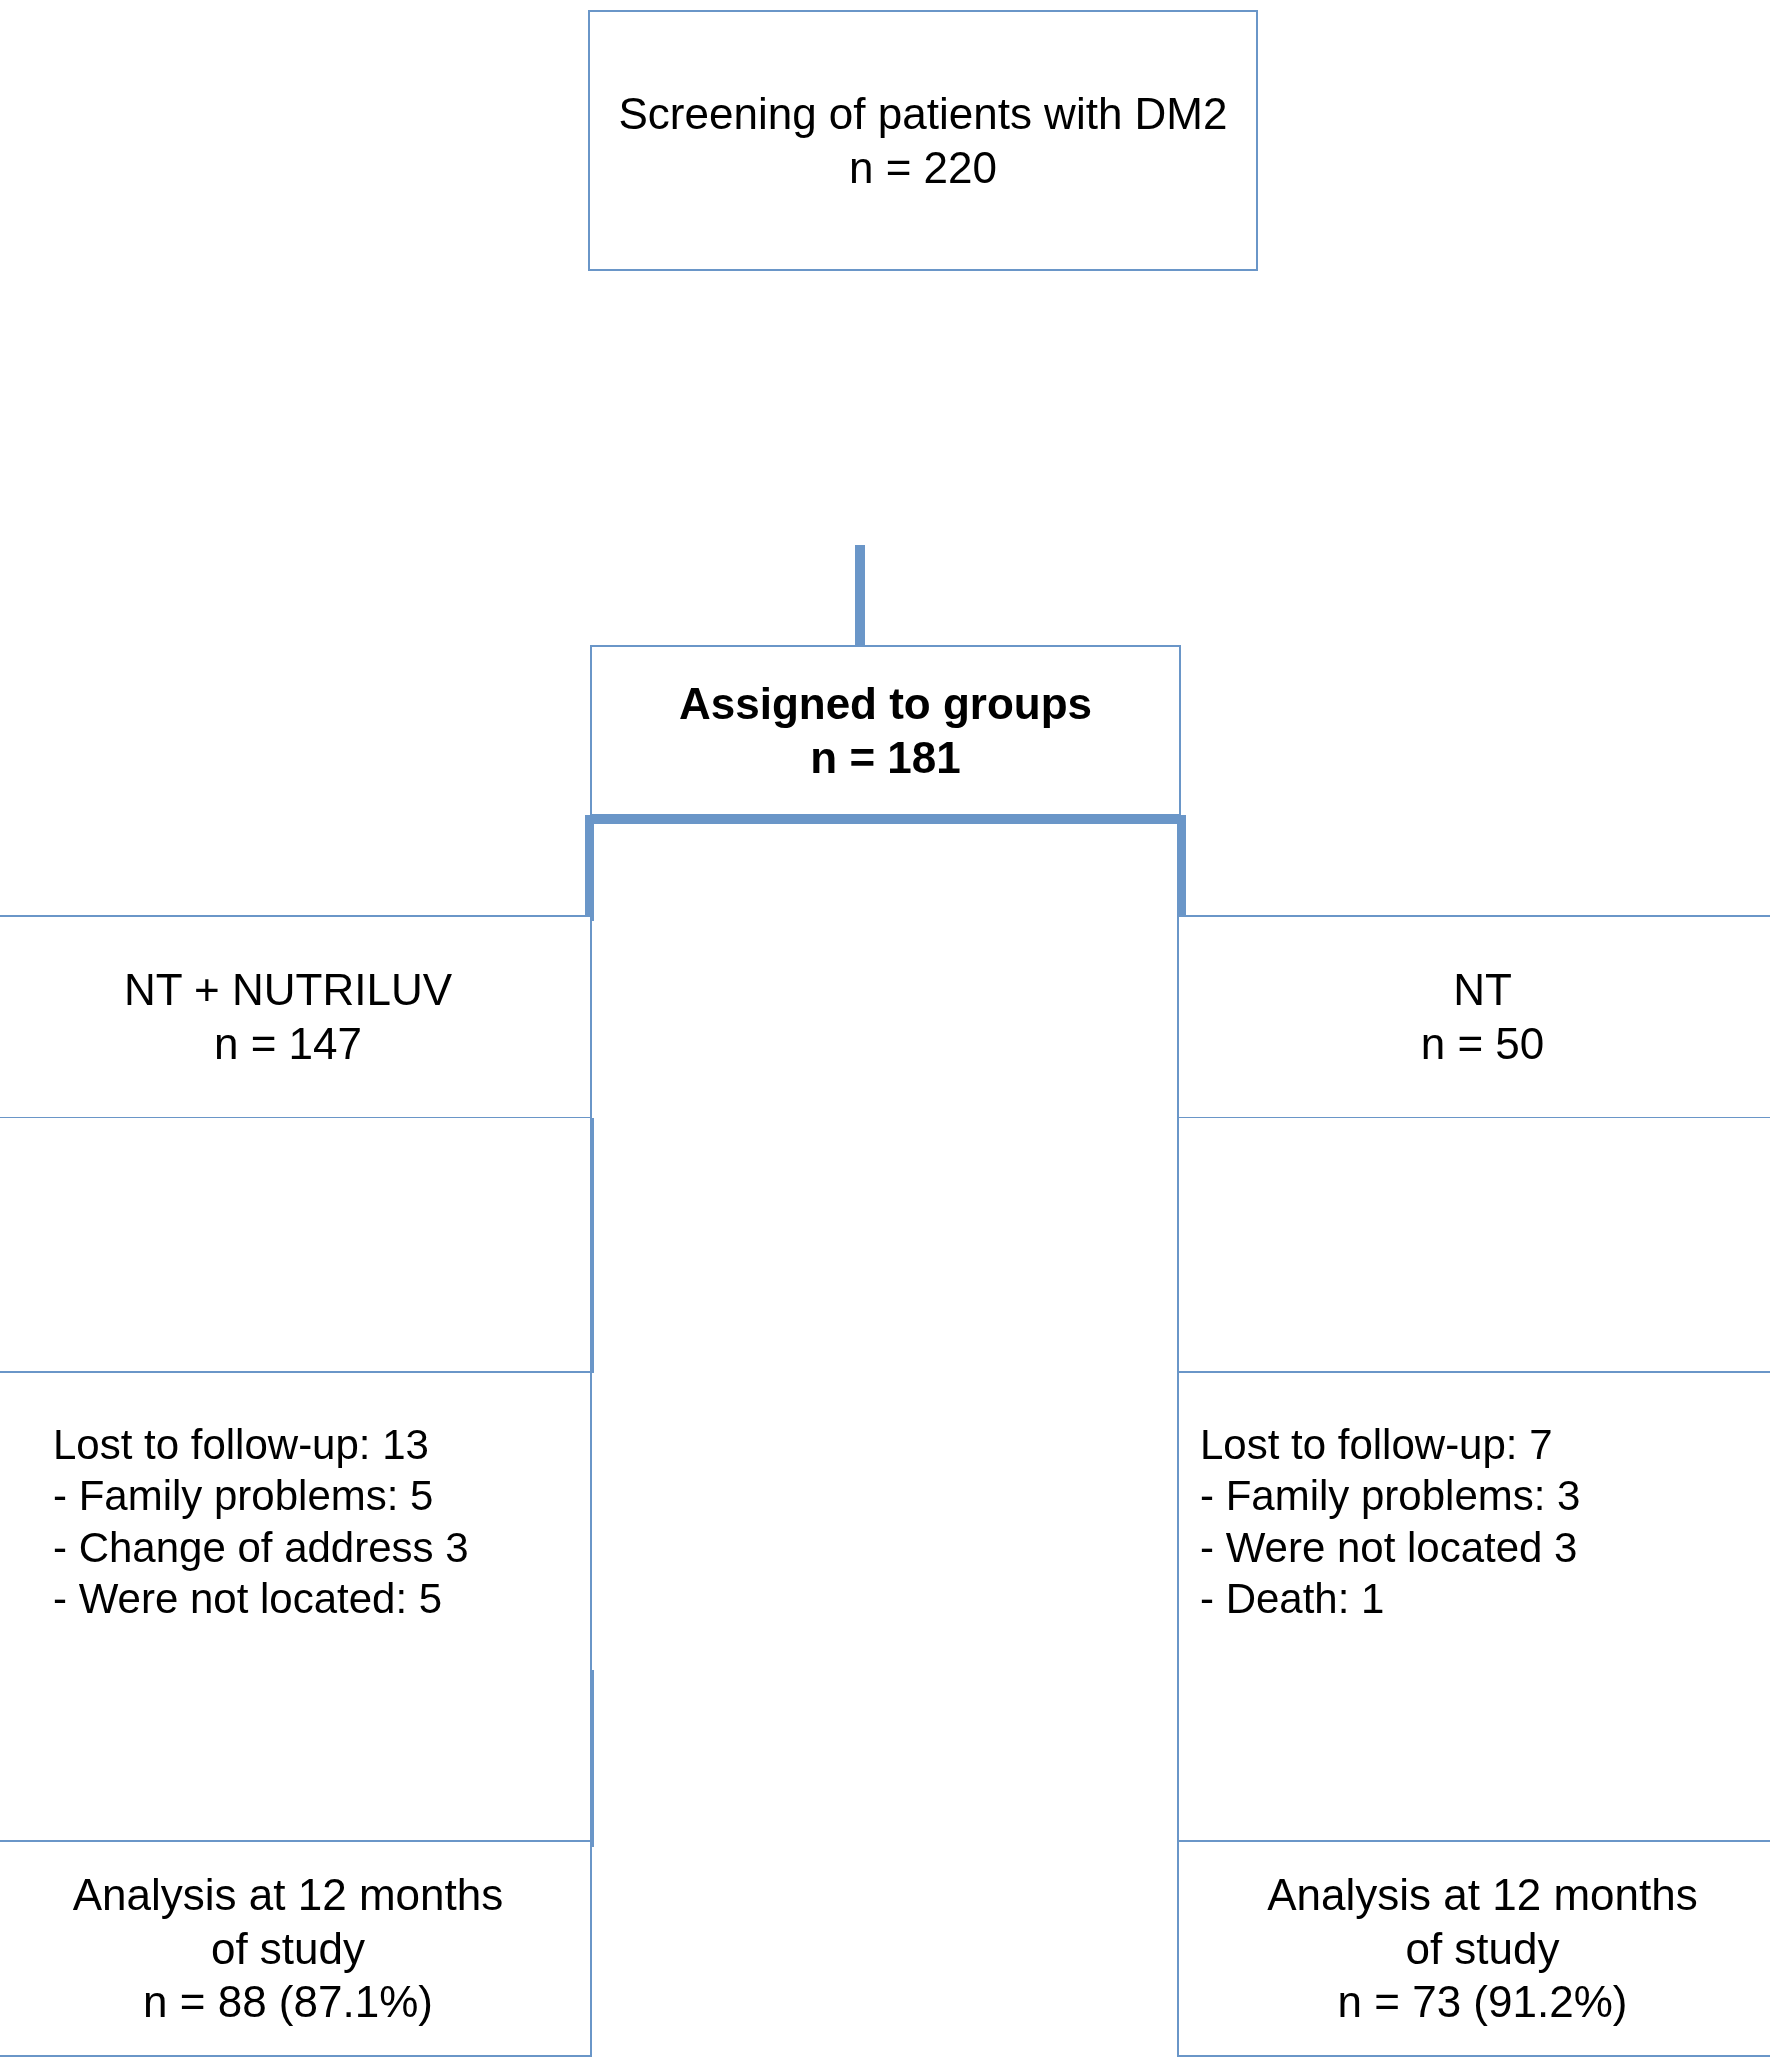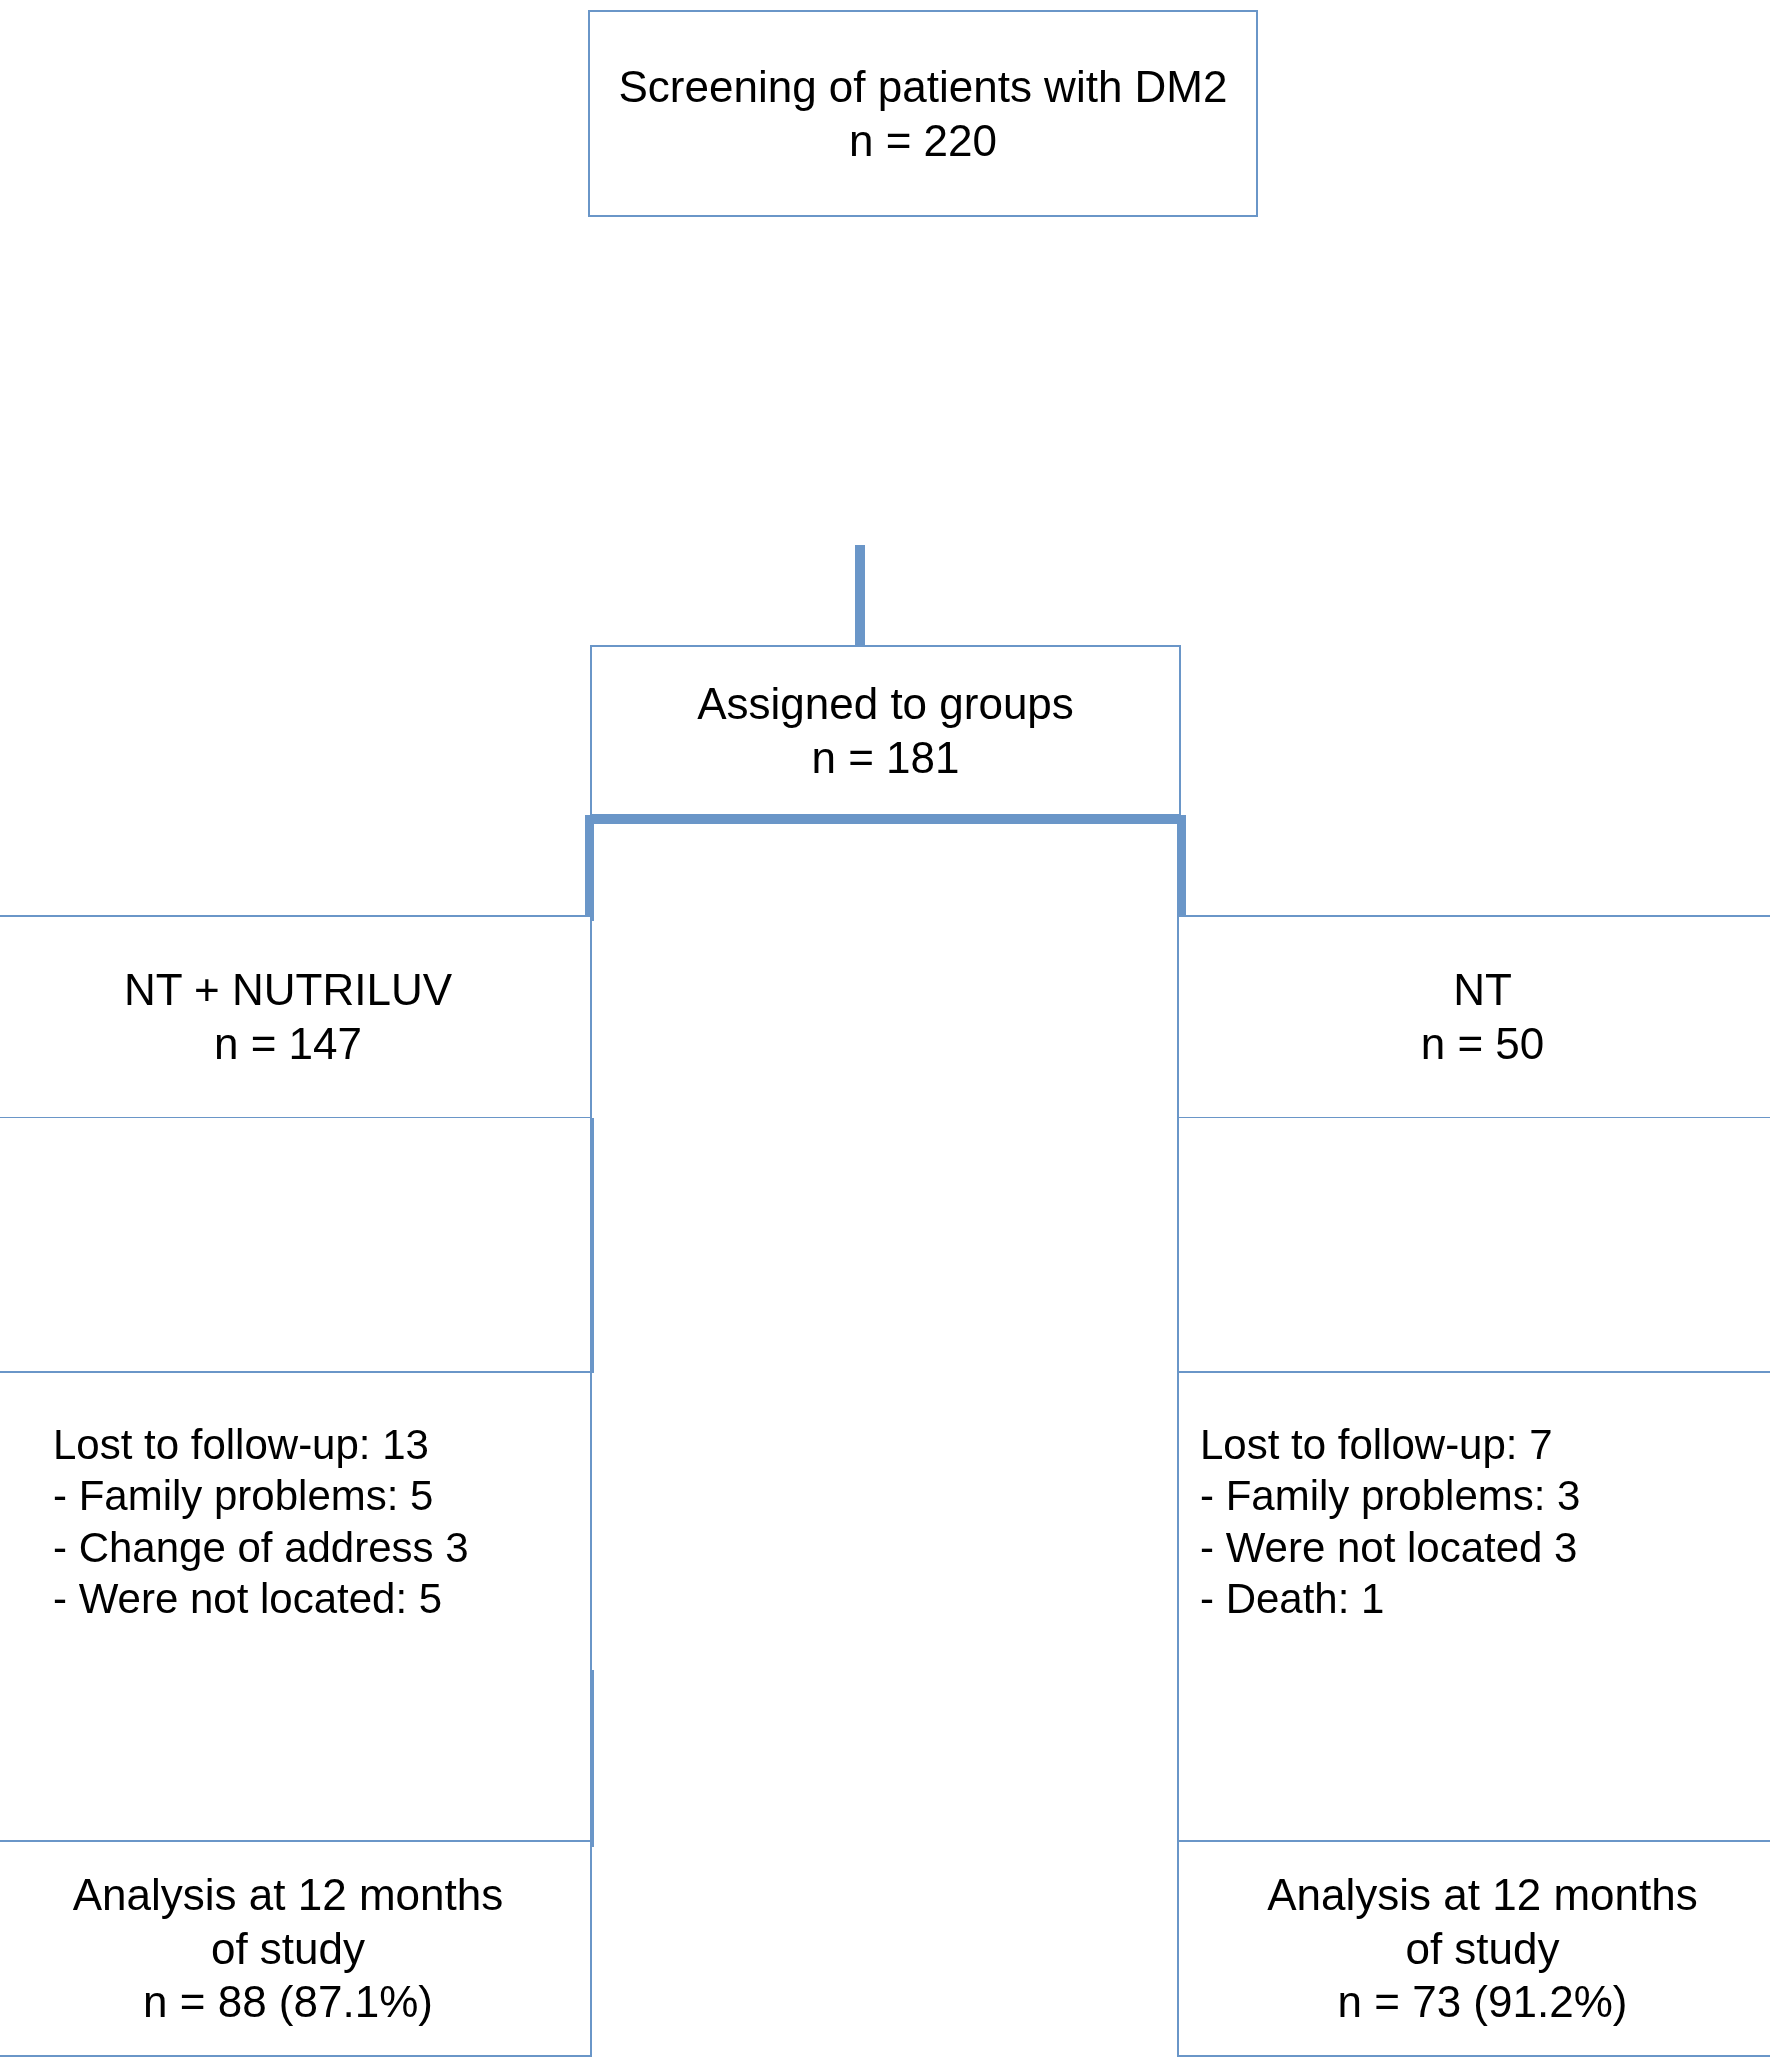--- a/index.html
+++ b/index.html
@@ -30,29 +30,29 @@
 
   
   .bleed-left{ border-left:none; }
   .bleed-right{ border-right:none; }
 </style>
 </head>
 <body>
 
 <div id="stage">
 
-  <div class="node" style="left:588px; top:10px; width:670px; height:207px; font-size:44px;text-align:center;">
+  <div class="node" style="left:588px; top:10px; width:670px; height:261px; font-size:44px;text-align:center;">
     <span class="txt">Screening of patients with DM2
 n = 220</span>
   </div>
 
 
   <div class="conn v" style="left:855px; top:545px; width:10px; height:105px;"></div>
 
-  <div class="node" style="left:590px; top:645px; width:591px; height:171px; font-size:44px;">
+  <div class="node" style="left:590px; top:645px; width:591px; height:171px; font-size:44px;font-weight:bold;">
     <span class="txt">Assigned to groups
 n = 181</span>
   </div>
 
   <div class="conn h" style="left:585px; top:815px; width:601px; height:8.5px;"></div>
   <div class="conn v" style="left:585px; top:815px; width:8.5px; height:106px;"></div>
   <div class="conn v" style="left:1177px; top:815px; width:8.5px; height:106px;"></div>
 
   <div class="node bleed-left" style="left:-14px; top:915px; width:606px; height:204px; font-size:44px;">
     <span class="txt">NT + NUTRILUV

